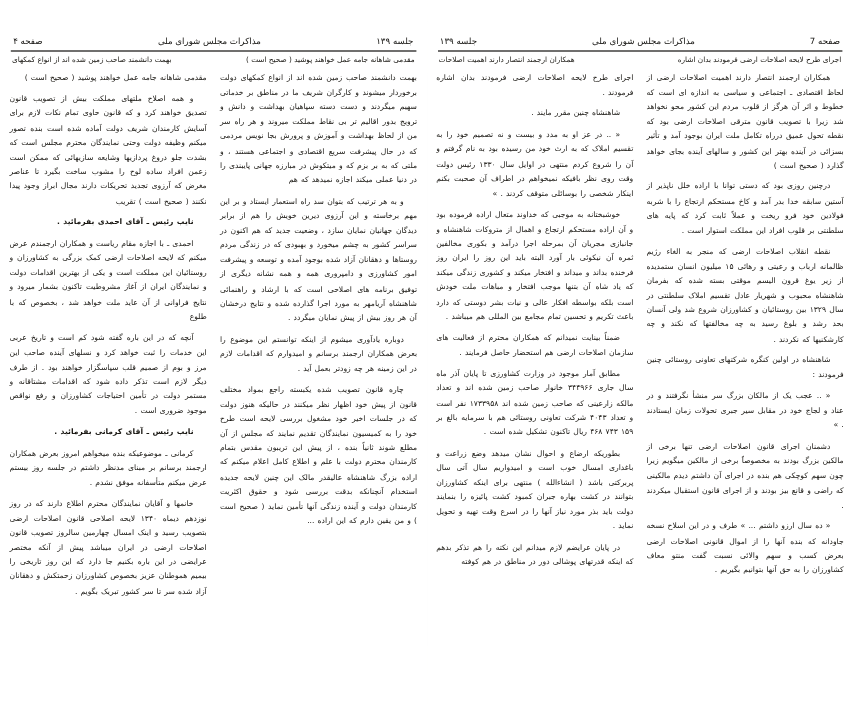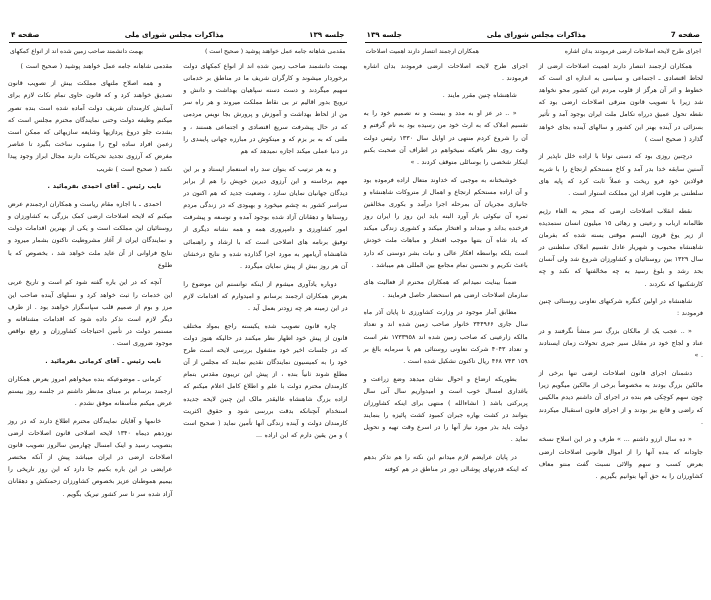--- a/index.html
+++ b/index.html
@@ -11,21 +11,21 @@
   }
   .spread{position:relative;width:711px;height:600px;display:flex;flex-direction:row;background:#fdfdfc;}
 
   
   .page{position:relative;width:355.5px;height:600px;box-sizing:border-box;padding:22px 7px 8px 7px;background:#ffffff;}
   .page.left{order:1;}
   .page.right{order:2;}
 
   
   .runhead{display:flex;flex-direction:row;align-items:flex-end;justify-content:space-between;height:17px;padding:0 4px;}
-  .runhead span{font-size:7.2px;font-weight:bold;letter-spacing:.2px;white-space:nowrap;color:#100f0c;}
+  .runhead span{font-size:7.2px;font-weight:normal;letter-spacing:.2px;white-space:nowrap;color:#100f0c;}
   .rh-title{font-size:7.6px;}
   .headrule{height:0;border-top:1.6px solid #131210;margin:2.5px 2px 0 2px;}
 
   
   .catchline{display:flex;flex-direction:row;justify-content:space-between;gap:6px;
     font-size:6.1px;padding:3px 3px 0 3px;line-height:1.5;color:#181611;}
   .catchline span{white-space:nowrap;}
 
   
   .cols{display:flex;flex-direction:row;gap:9px;margin-top:5px;height:512px;}

